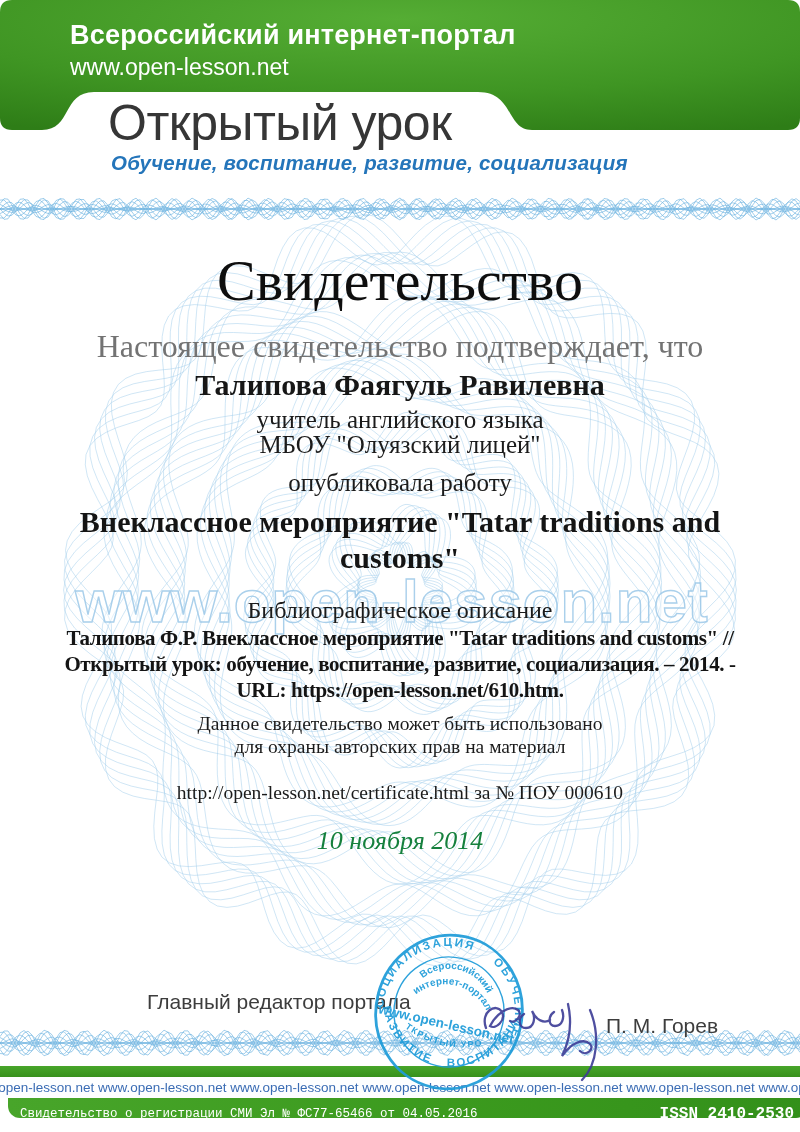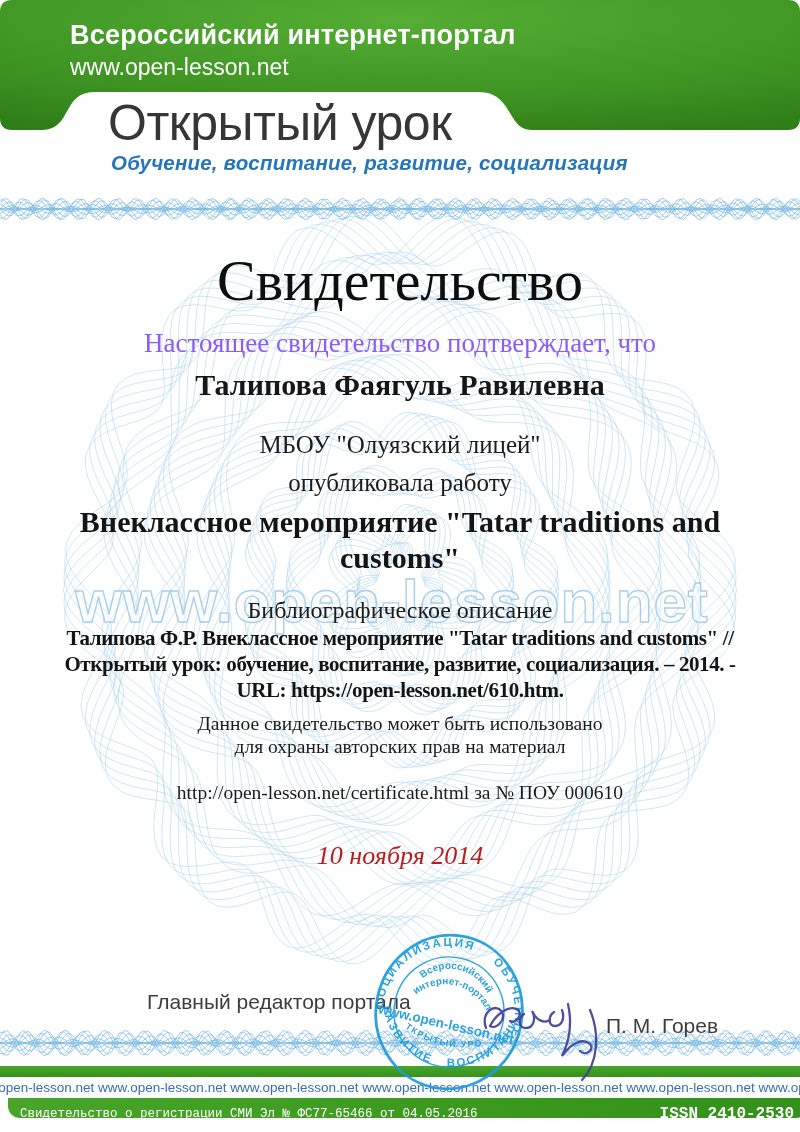--- a/index.html
+++ b/index.html
@@ -12,32 +12,32 @@
   .portal-label{left:70px;top:20px;color:#fff;font-family:"Liberation Sans",sans-serif;
       font-weight:bold;font-size:27px;letter-spacing:.2px;text-align:center;}
   .portal-url{left:70px;top:54px;color:#fff;font-family:"Liberation Sans",sans-serif;
       font-size:23px;}
   .site-title{left:108px;top:94px;color:#363636;font-family:"Liberation Sans",sans-serif;
       font-size:50px;font-weight:500;letter-spacing:-.5px;}
   .site-subtitle{left:111px;top:151px;color:#2475ba;font-family:"Liberation Sans",sans-serif;
       font-size:20.5px;font-style:italic;font-weight:bold;letter-spacing:.2px;}
   
   .cert-title{top:247px;font-size:58px;font-weight:normal;color:#0e0e0e;}
-  .confirm{top:328px;font-size:27px;color:#8b5cf6;}
+  .confirm{top:328px;font-size:32px;color:#737373;}
   .person{top:368px;font-size:30px;font-weight:bold;color:#161616;}
   .role{top:406px;font-size:25px;color:#1b1b1b;}
   .school{top:431px;font-size:25px;color:#1b1b1b;}
   .action{top:469px;font-size:25px;color:#1b1b1b;}
   .work{top:504px;font-size:30px;font-weight:bold;color:#141414;padding:0 65px;width:670px;line-height:36px;}
   .biblio-h{top:597px;font-size:24px;color:#1b1b1b;}
   .biblio{top:625px;font-size:21px;font-weight:bold;color:#141414;padding:0 38px;width:724px;
       line-height:26px;letter-spacing:-.4px;}
   .small-line{font-size:19.5px;color:#1b1b1b;}
   .u1{top:713px;} .u2{top:736px;} .r1{top:759px;} .r2{top:782px;}
-  .date{top:826px;font-size:26px;font-style:italic;color:#b91c1c;margin-top:15px;}
+  .date{top:826px;font-size:26px;font-style:italic;color:#15803d;}
   
   .editor-label{left:103px;top:990px;font-family:"Liberation Sans",sans-serif;
       font-size:21px;color:#3d3d3d;margin-left:44px;}
   .editor-name{left:606px;top:1014px;font-family:"Liberation Sans",sans-serif;
       font-size:21px;color:#3d3d3d;}
   
   .strip-thin{left:0;top:1066px;width:800px;height:11px;
       background:linear-gradient(180deg,#48a52a,#37911c);z-index:2;}
   .strip-urls{left:0;top:1077px;width:800px;height:21px;background:#fdfeff;z-index:2;
       font-family:"Liberation Sans",sans-serif;font-size:13.5px;color:#3a6cb4;
@@ -153,20 +153,21 @@
   </svg>
 
   <div class="abs z3 portal-label">Всероссийский интернет-портал</div>
   <div class="abs z3 portal-url">www.open-lesson.net</div>
   <div class="abs z3 site-title">Открытый урок</div>
   <div class="abs z3 site-subtitle">Обучение, воспитание, развитие, социализация</div>
 
   <div class="abs z3 ctr cert-title">Свидетельство</div>
   <div class="abs z3 ctr confirm">Настоящее свидетельство подтверждает, что</div>
   <div class="abs z3 ctr person">Талипова Фаягуль Равилевна</div>
+  <div class="abs z3 ctr role">учитель английского языка</div>
   <div class="abs z3 ctr school">МБОУ "Олуязский лицей"</div>
   <div class="abs z3 ctr action">опубликовала работу</div>
   <div class="abs z3 ctr work">Внеклассное мероприятие "Tatar traditions and customs"</div>
   <div class="abs z3 ctr biblio-h">Библиографическое описание</div>
   <div class="abs z3 ctr biblio">Талипова Ф.Р. Внеклассное мероприятие "Tatar traditions and customs" // Открытый урок: обучение, воспитание, развитие, социализация. – 2014. - URL: https://open-lesson.net/610.htm.</div>
   <div class="abs z3 ctr small-line u1">Данное свидетельство может быть использовано</div>
   <div class="abs z3 ctr small-line u2">для охраны авторских прав на материал</div>
   <div class="abs z3 ctr small-line r2">http://open-lesson.net/certificate.html за № ПОУ 000610</div>
   <div class="abs z3 ctr date">10 ноября 2014</div>
 

